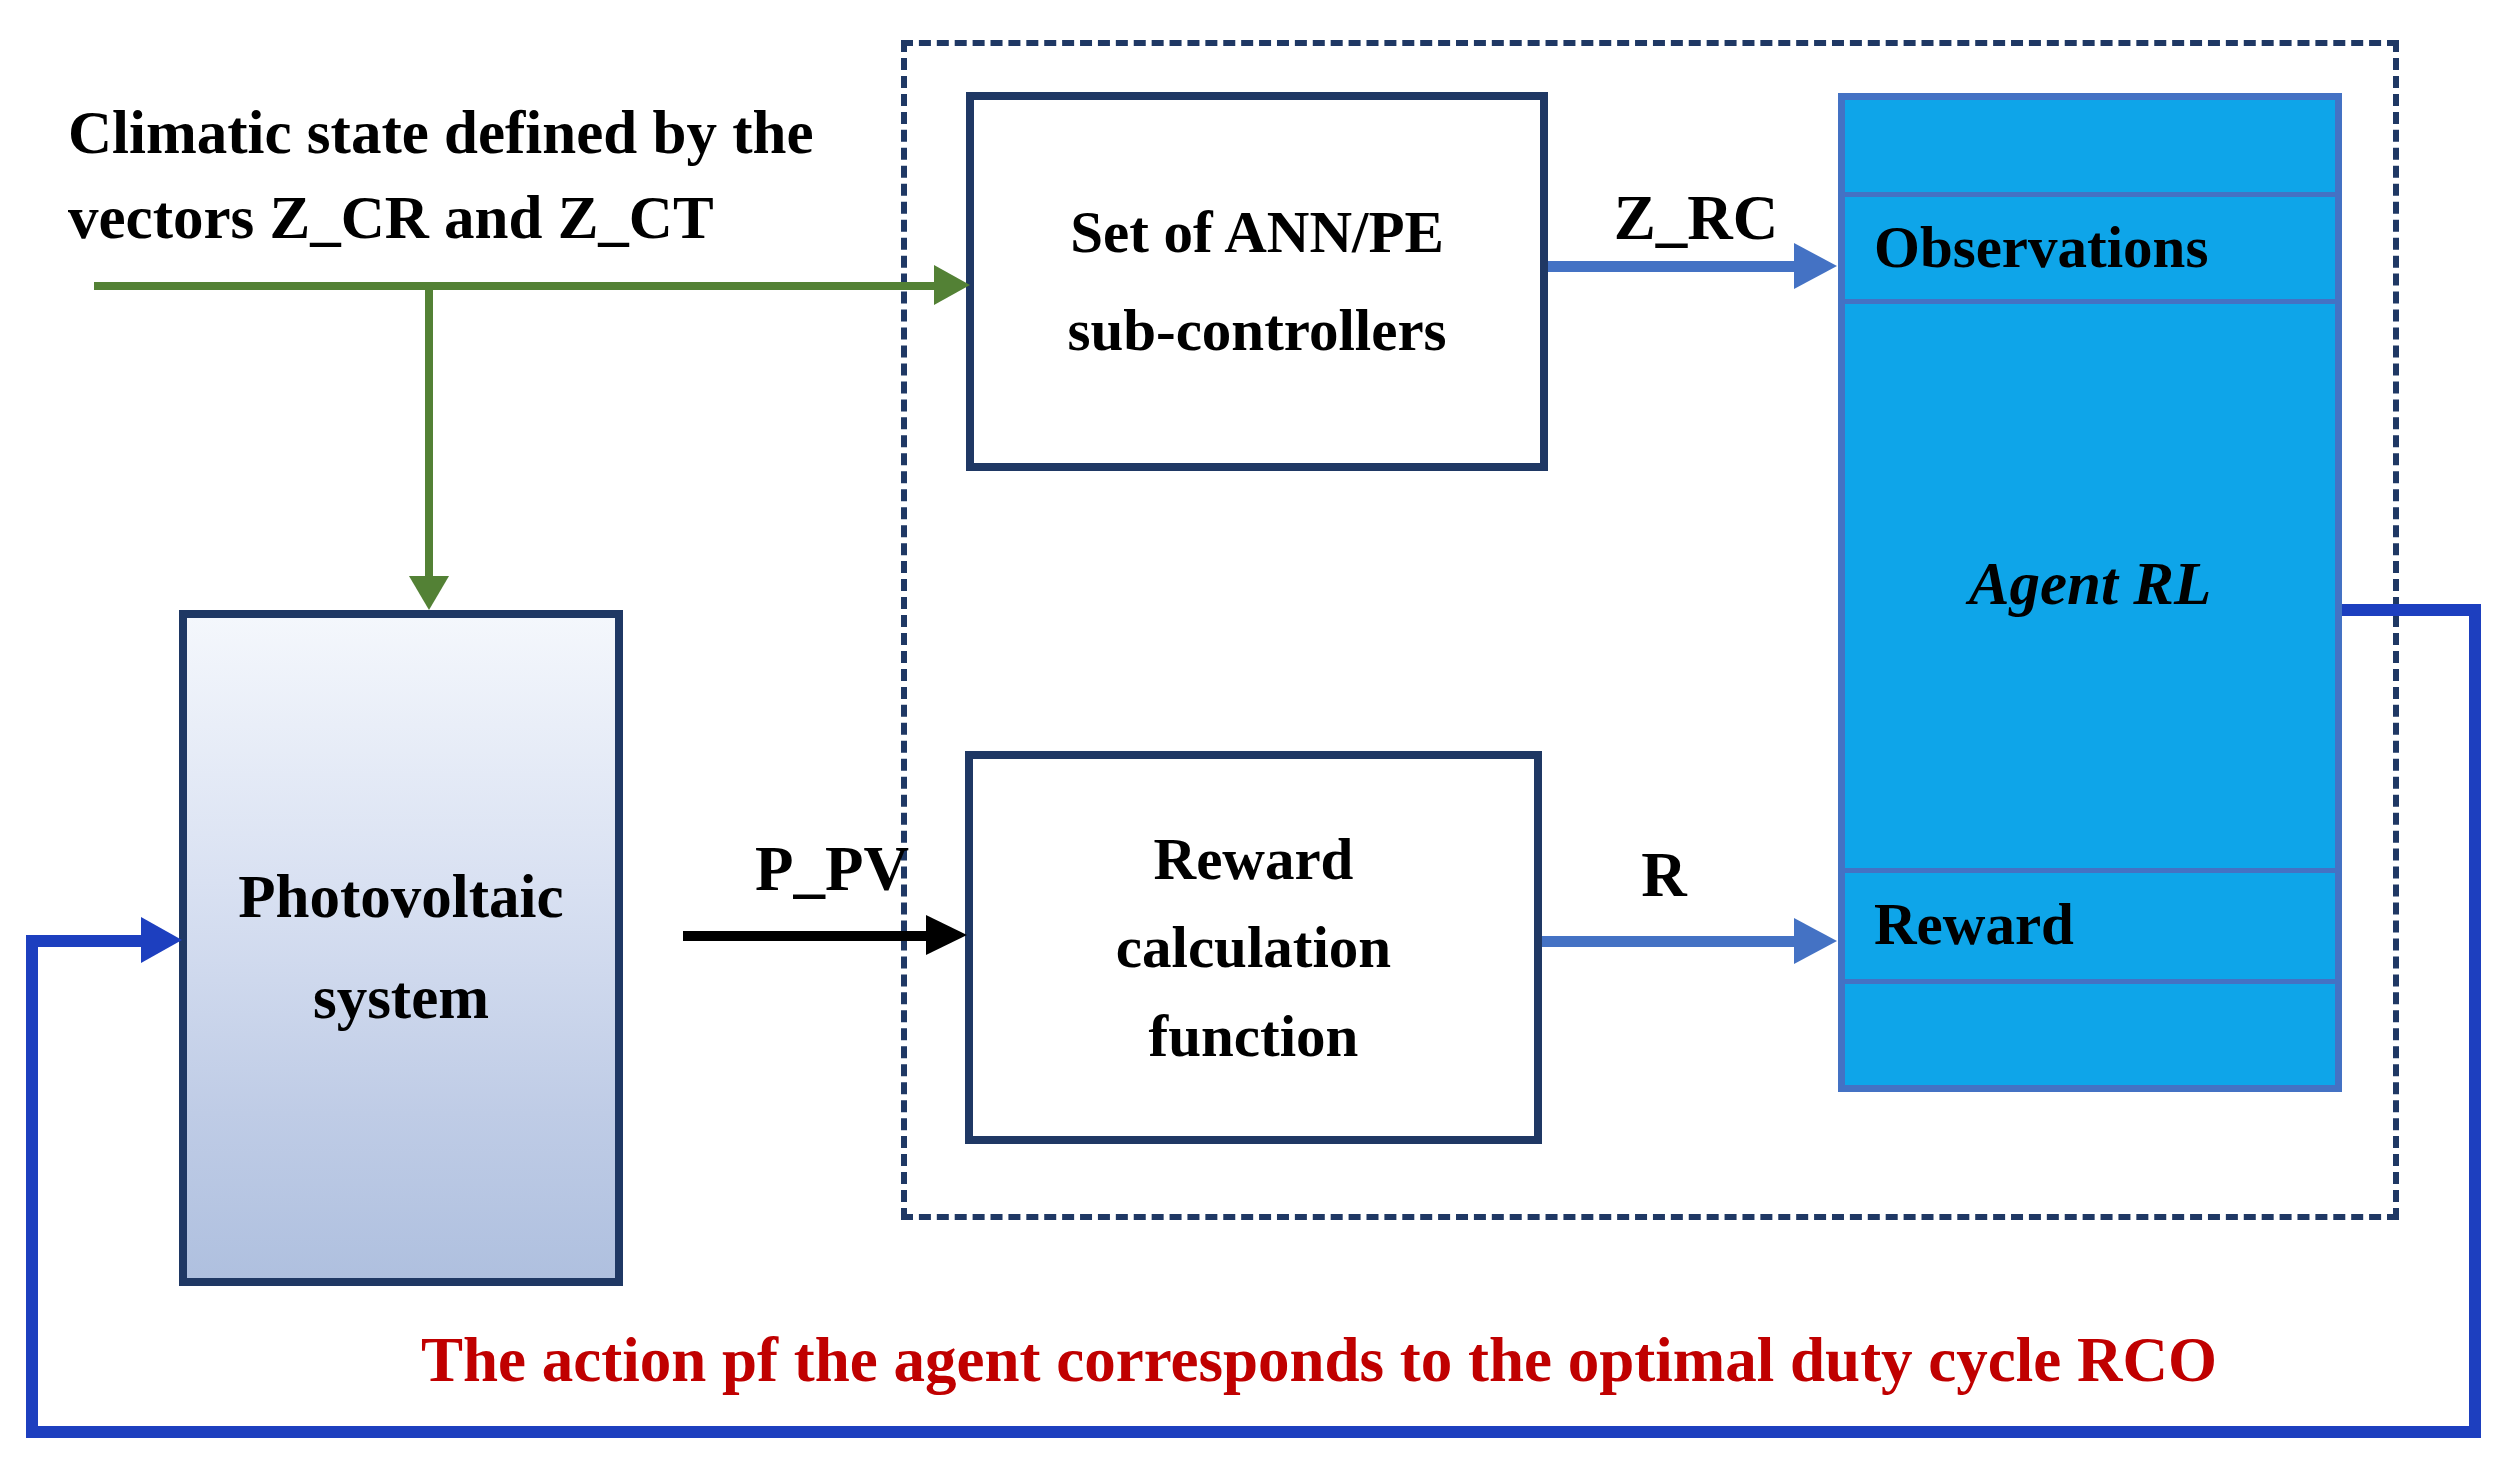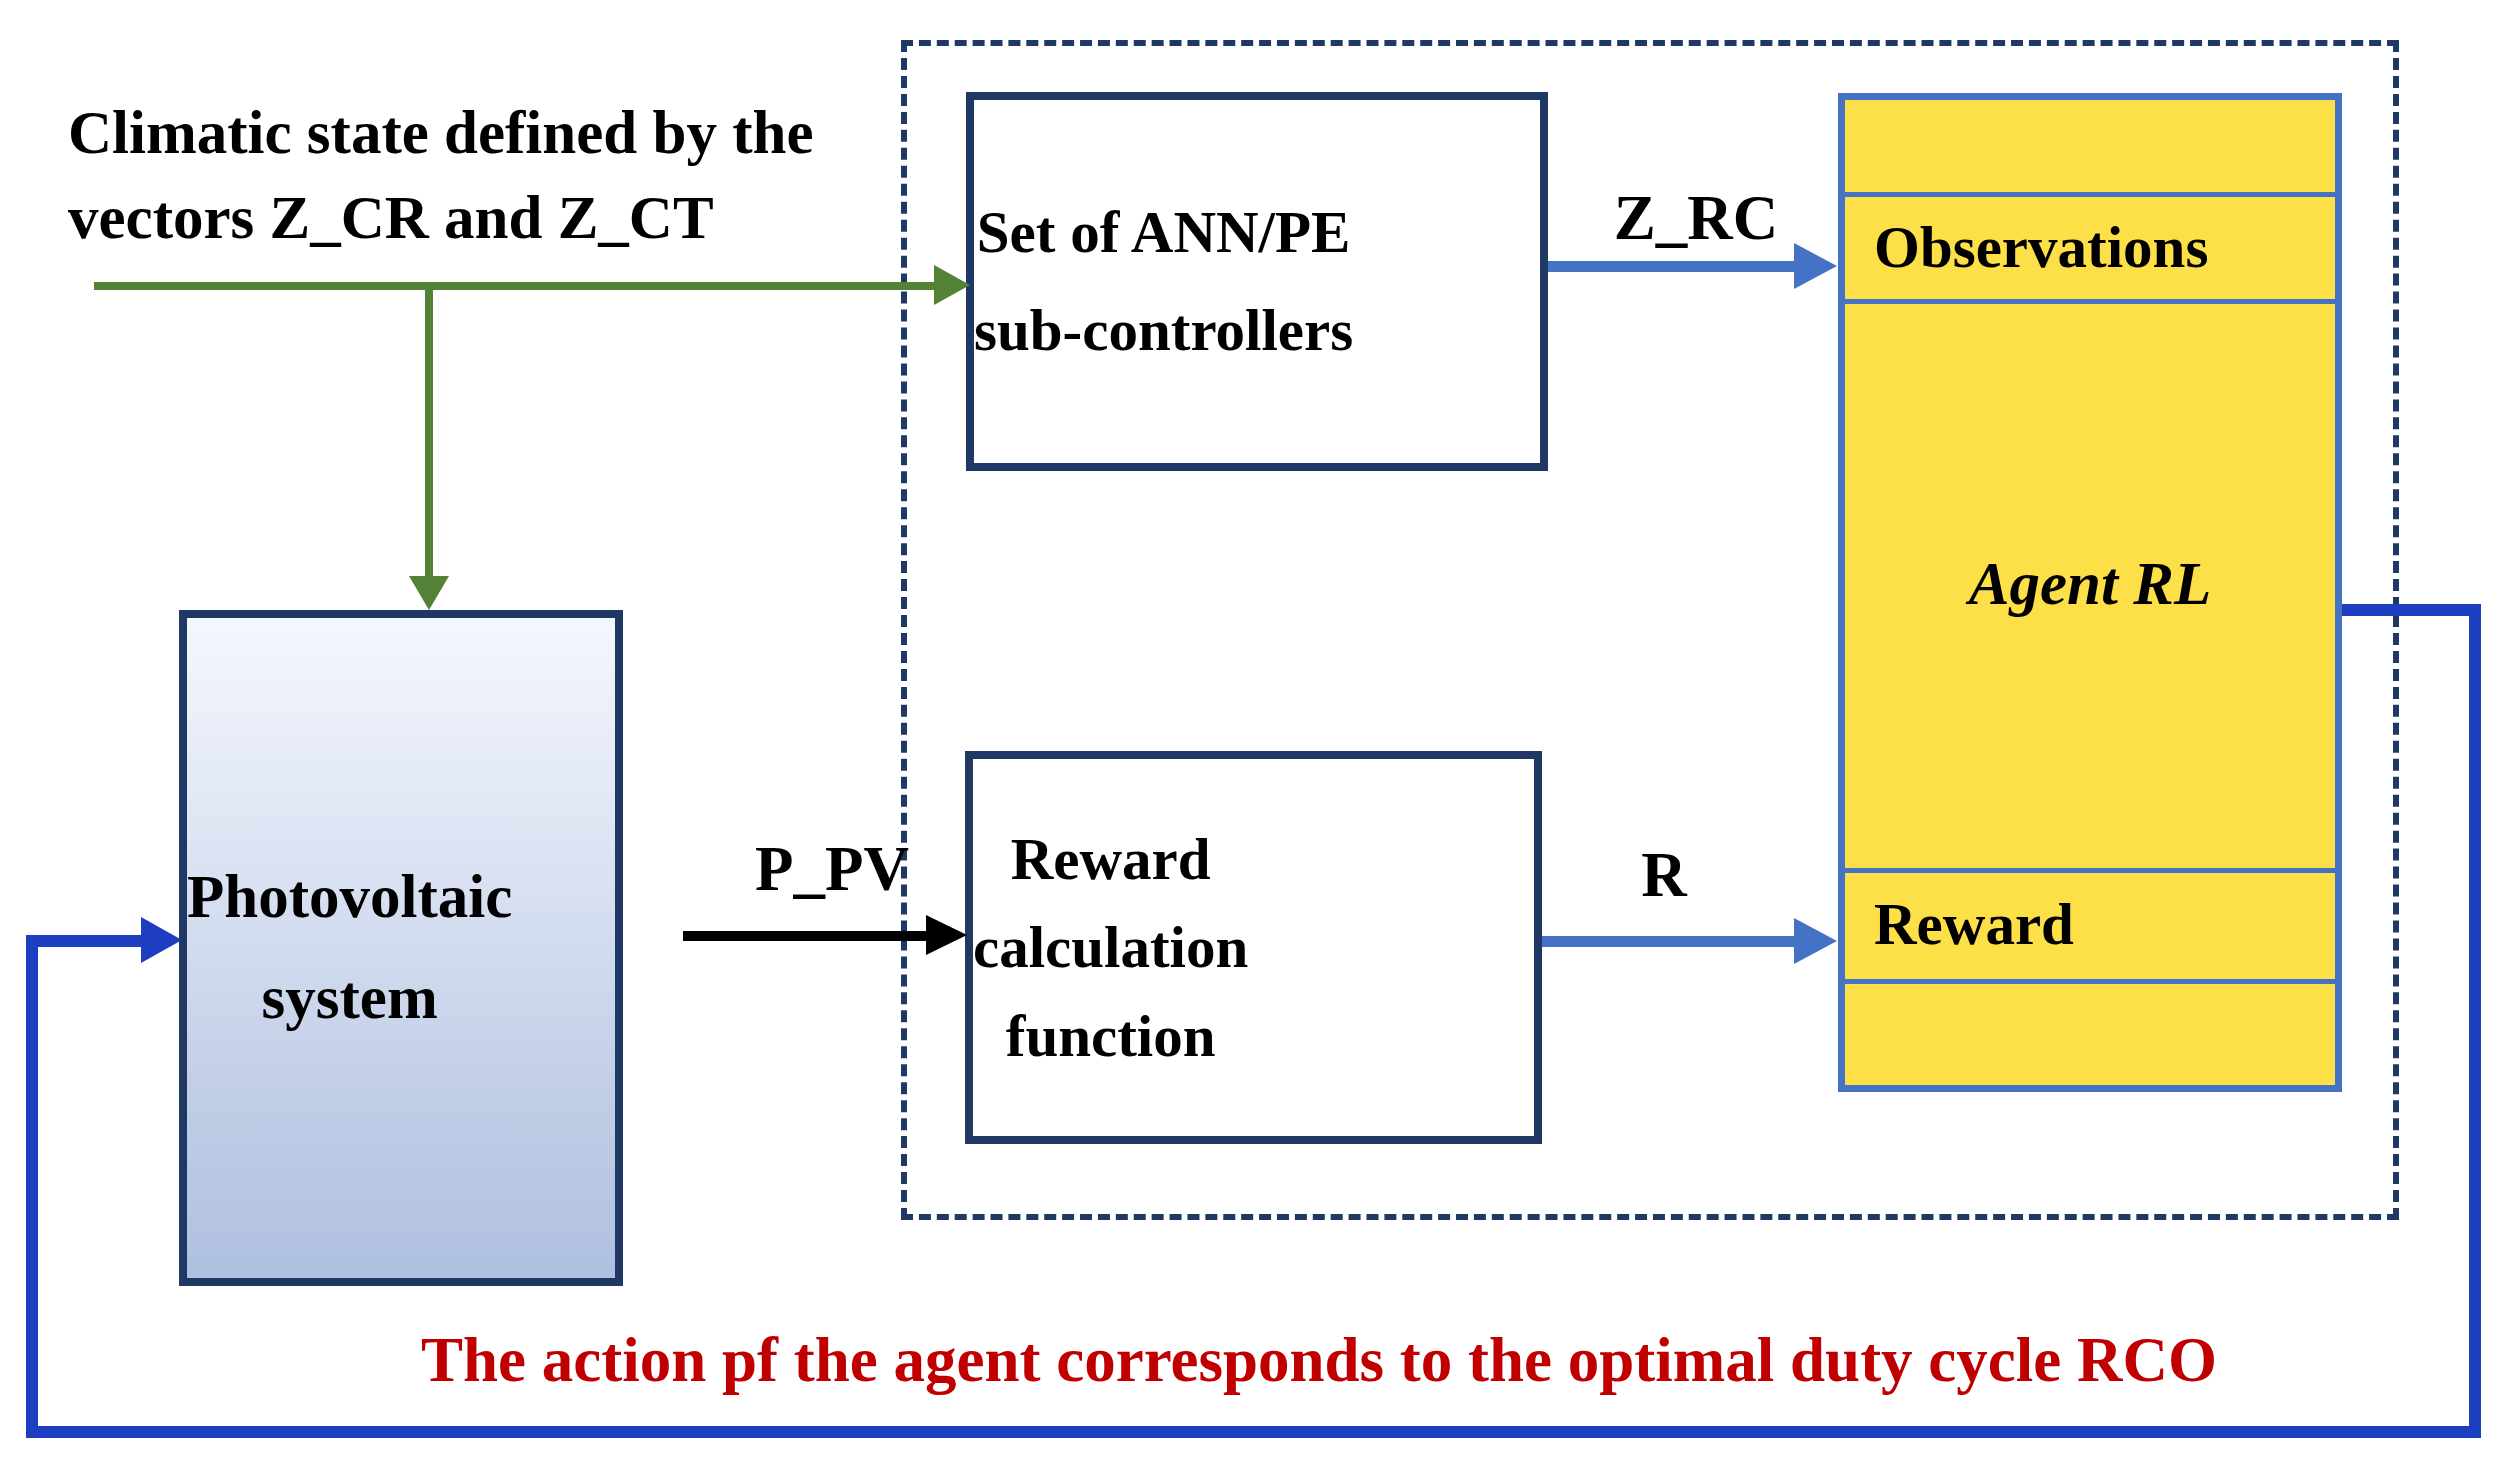--- a/index.html
+++ b/index.html
@@ -20,31 +20,31 @@
   .dashed-rect{
     box-sizing:border-box;
     border:6.3px dashed #1F3864;
     background:transparent;
   }
   
   .navy-box{
     box-sizing:border-box;
     border:8px solid #1F3864;
     background:#ffffff;
-    display:flex;align-items:center;
+    display:flex;align-items:center;justify-content:center;
     text-align:center;
   }
   .pv-fill{
     background:linear-gradient(180deg,#F4F7FC 0%,#D9E1F2 40%,#BFCCE6 75%,#AFC0DF 100%);
   }
   
   .agent-box{
     box-sizing:border-box;
     border:7.2px solid #4472C4;
-    background:#fde047;
+    background:#0ea5e9;
   }
   .agent-hline{position:absolute;left:0;right:0;height:4.5px;background:#4472C4;}
   .agent-row{position:absolute;left:0;right:0;display:flex;align-items:center;}
   
   .seg{position:absolute;}
   .green{background:#538135;}
   .mblue{background:#4472C4;}
   .black{background:#000000;}
   .fblue{background:#1D3FBF;}
   

